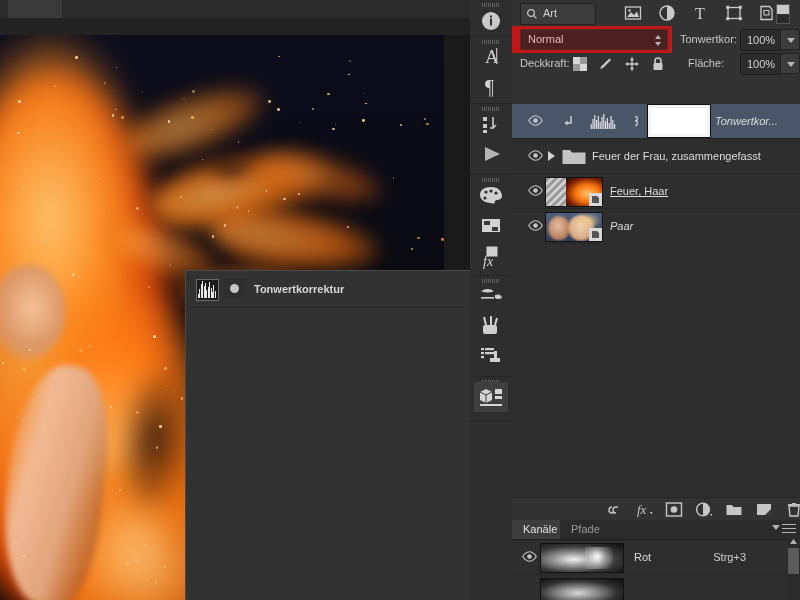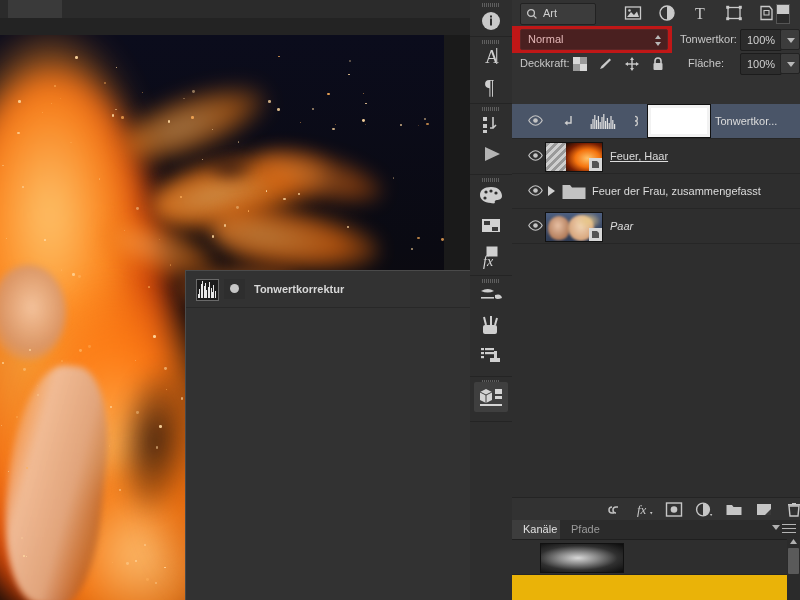--- a/index.html
+++ b/index.html
@@ -65,21 +65,21 @@
   .searchbox{position:absolute;left:8px;top:3px;width:74px;height:20px;background:#3c3c3c;
              border:1px solid #222;border-radius:2px;}
   .fi{position:absolute;top:4px;width:18px;height:18px;}
   .blendrow{position:relative;height:27px;}
   .blendhl{position:absolute;left:0;top:0;width:160px;height:27px;background:#c01717;}
   .lockrow{position:relative;height:22px;}
   .locki{position:absolute;top:3px;width:16px;height:16px;}
 
   .layerlist{position:absolute;left:0;top:104px;width:288px;height:396px;background:#2e2e2e;}
   .lrow{position:relative;height:34px;border-bottom:1px solid #262626;}
-  .lrow.selected{background:#4a5568;}
+  .lrow.selected{background:#4a5568;font-style:italic;}
   .eye{position:absolute;left:16px;top:11px;width:15px;height:11px;}
   .lthumb{position:absolute;left:33px;top:3px;width:56px;height:28px;border:1px solid #121212;overflow:hidden;}
   .lname{position:absolute;top:11px;font-size:11px;color:#dcdcdc;white-space:nowrap;}
   .lname.under{text-decoration:underline;}
 
   .lbottom{position:absolute;left:0;bottom:0;width:288px;height:22px;background:#323232;
            border-top:1px solid #242424;}
   .lb-icon{position:absolute;top:3px;width:18px;height:17px;}
 
   
@@ -590,39 +590,39 @@
               <path d="M5 2.4 A2.4 2.4 0 0 1 5 7.2 M5 6.8 A2.4 2.4 0 0 1 5 11.6" fill="none" stroke="#c8c8c8" stroke-width="1.3"></path>
             </svg></div>
           <div style="position: absolute; left: 136px; top: 1px; width: 62px; height: 32px; background: rgb(255, 255, 255); border: 3px solid rgb(242, 242, 242); outline: rgb(17, 17, 17) solid 1px; box-sizing: border-box;"></div>
           <div class="lname" style="left: 203px;">Tonwertkor...</div>
         </div>
         <div class="lrow">
           <div class="eye"><svg viewBox="0 0 15 11">
               <path d="M7.5 0.8 C11 0.8 13.6 4 14.2 5.5 C13.6 7 11 10.2 7.5 10.2 C4 10.2 1.4 7 0.8 5.5 C1.4 4 4 0.8 7.5 0.8 Z" fill="none" stroke="#c4c4c4" stroke-width="1.1"></path>
               <circle cx="7.5" cy="5.5" r="2.3" fill="#c4c4c4"></circle>
             </svg></div>
+          <div style="position: absolute; left: 36px; top: 12px; width: 0px; height: 0px; border-top: 5px solid transparent; border-bottom: 5px solid transparent; border-left: 7px solid rgb(208, 208, 208);"></div>
+          <div style="position: absolute; left: 50px; top: 9px; width: 24px; height: 17px;"><svg viewBox="0 0 24 17">
+              <path d="M0.5 2 L8 2 L10 4.5 L23.5 4.5 L23.5 16 L0.5 16 Z" fill="#c2c2c2"></path>
+            </svg></div>
+          <div class="lname" style="left: 80px;">Feuer der Frau, zusammengefasst</div>
+        </div>
+        <div class="lrow">
+          <div class="eye"><svg viewBox="0 0 15 11">
+              <path d="M7.5 0.8 C11 0.8 13.6 4 14.2 5.5 C13.6 7 11 10.2 7.5 10.2 C4 10.2 1.4 7 0.8 5.5 C1.4 4 4 0.8 7.5 0.8 Z" fill="none" stroke="#c4c4c4" stroke-width="1.1"></path>
+              <circle cx="7.5" cy="5.5" r="2.3" fill="#c4c4c4"></circle>
+            </svg></div>
           <div class="lthumb" style="background: linear-gradient(135deg, rgb(154, 154, 154) 0px, rgb(154, 154, 154) 25%, rgb(207, 207, 207) 25%, rgb(207, 207, 207) 50%, rgb(154, 154, 154) 50%, rgb(154, 154, 154) 75%, rgb(207, 207, 207) 75%, rgb(207, 207, 207) 100%) 0% 0% / 8px 8px;">
             <div style="position: absolute; right: 0px; top: 0px; width: 36px; height: 100%; background: radial-gradient(at 60% 55%, rgb(255, 194, 104) 0%, rgb(244, 115, 14) 40%, rgb(122, 31, 2) 70%, rgb(20, 10, 6) 100%);"></div>
             <div style="position: absolute; right: 0px; bottom: 0px; width: 13px; height: 13px;"><svg viewBox="0 0 13 13">
                 <rect x="0" y="0" width="13" height="13" fill="#d8d8d8"></rect>
                 <path d="M3 3 L8 3 L10 5 L10 10 L3 10 Z" fill="#555"></path>
               </svg></div>
           </div>
           <div class="lname under" style="left: 98px;">Feuer, Haar </div>
-        </div>
-        <div class="lrow">
-          <div class="eye"><svg viewBox="0 0 15 11">
-              <path d="M7.5 0.8 C11 0.8 13.6 4 14.2 5.5 C13.6 7 11 10.2 7.5 10.2 C4 10.2 1.4 7 0.8 5.5 C1.4 4 4 0.8 7.5 0.8 Z" fill="none" stroke="#c4c4c4" stroke-width="1.1"></path>
-              <circle cx="7.5" cy="5.5" r="2.3" fill="#c4c4c4"></circle>
-            </svg></div>
-          <div style="position: absolute; left: 36px; top: 12px; width: 0px; height: 0px; border-top: 5px solid transparent; border-bottom: 5px solid transparent; border-left: 7px solid rgb(208, 208, 208);"></div>
-          <div style="position: absolute; left: 50px; top: 9px; width: 24px; height: 17px;"><svg viewBox="0 0 24 17">
-              <path d="M0.5 2 L8 2 L10 4.5 L23.5 4.5 L23.5 16 L0.5 16 Z" fill="#c2c2c2"></path>
-            </svg></div>
-          <div class="lname" style="left: 80px;">Feuer der Frau, zusammengefasst</div>
         </div>
         <div class="lrow">
           <div class="eye"><svg viewBox="0 0 15 11">
               <path d="M7.5 0.8 C11 0.8 13.6 4 14.2 5.5 C13.6 7 11 10.2 7.5 10.2 C4 10.2 1.4 7 0.8 5.5 C1.4 4 4 0.8 7.5 0.8 Z" fill="none" stroke="#c4c4c4" stroke-width="1.1"></path>
               <circle cx="7.5" cy="5.5" r="2.3" fill="#c4c4c4"></circle>
             </svg></div>
           <div class="lthumb" style="background: linear-gradient(rgb(77, 95, 128) 0%, rgb(46, 58, 82) 100%);">
             <div style="position: absolute; left: 2px; top: 3px; width: 22px; height: 24px; border-radius: 50% 50% 45% 45%; background: radial-gradient(at 45% 40%, rgb(232, 192, 164) 0%, rgb(176, 122, 88) 70%, rgba(80, 50, 35, 0) 100%); filter: blur(1px);"></div>
             <div style="position: absolute; left: 22px; top: 2px; width: 26px; height: 26px; border-radius: 50%; background: radial-gradient(at 50% 40%, rgb(242, 214, 184) 0%, rgb(216, 167, 126) 65%, rgba(90, 60, 40, 0) 100%); filter: blur(1px);"></div>
             <div style="position: absolute; left: 30px; top: 0px; width: 24px; height: 16px; border-radius: 50%; background: radial-gradient(rgb(232, 200, 138) 0%, rgba(150, 110, 60, 0) 80%); filter: blur(1.4px);"></div>
@@ -674,20 +674,31 @@
       <div class="pmenu">
           <i></i>
           <i></i>
           <i></i>
         </div>
       <div style="position:absolute;right:20px;top:5px;width:0;height:0;border-left:4px solid transparent;
                   border-right:4px solid transparent;border-top:5px solid #b0b0b0;"></div>
     </div>
     <div id="channel-list">
         <div class="crow">
+          <div class="eye" style="left: 10px;"><svg viewBox="0 0 15 11">
+              <path d="M7.5 0.8 C11 0.8 13.6 4 14.2 5.5 C13.6 7 11 10.2 7.5 10.2 C4 10.2 1.4 7 0.8 5.5 C1.4 4 4 0.8 7.5 0.8 Z" fill="none" stroke="#c4c4c4" stroke-width="1.1"></path>
+              <circle cx="7.5" cy="5.5" r="2.3" fill="#c4c4c4"></circle>
+            </svg></div>
+          <div class="cthumb" style="background: radial-gradient(at 40% 55%, rgb(240, 240, 240) 0%, rgb(154, 154, 154) 28%, rgb(58, 58, 58) 60%, rgb(13, 13, 13) 100%);">
+            <div style="position: absolute; right: 4px; top: 3px; width: 34px; height: 22px; background: radial-gradient(circle at 35% 45%, rgb(255, 255, 255) 0%, rgba(200, 200, 200, 0.5) 35%, rgba(20, 20, 20, 0) 70%);"></div>
+          </div>
+          <div class="cname">Rot</div>
+          <div class="ckey">Strg+3</div>
+        </div>
+        <div class="crow">
           <div class="cthumb" style="background: radial-gradient(at 45% 50%, rgb(216, 216, 216) 0%, rgb(138, 138, 138) 30%, rgb(48, 48, 48) 62%, rgb(11, 11, 11) 100%);"></div>
         </div>
       </div>
     <div class="cscroll">
       <div style="position:absolute;top:0;left:1px;width:11px;height:9px;">
         <svg viewBox="0 0 11 9">
             <path d="M5.5 2 L9 7 L2 7 Z" fill="#b0b0b0"></path>
           </svg>
       </div>
       <div style="position:absolute;top:12px;left:1px;width:11px;height:26px;background:#5a5a5a;border-radius:1px;"></div>

